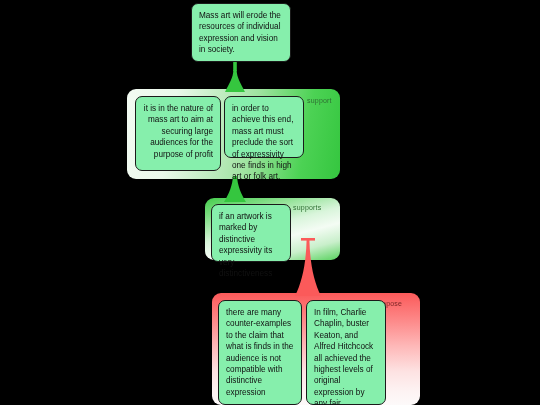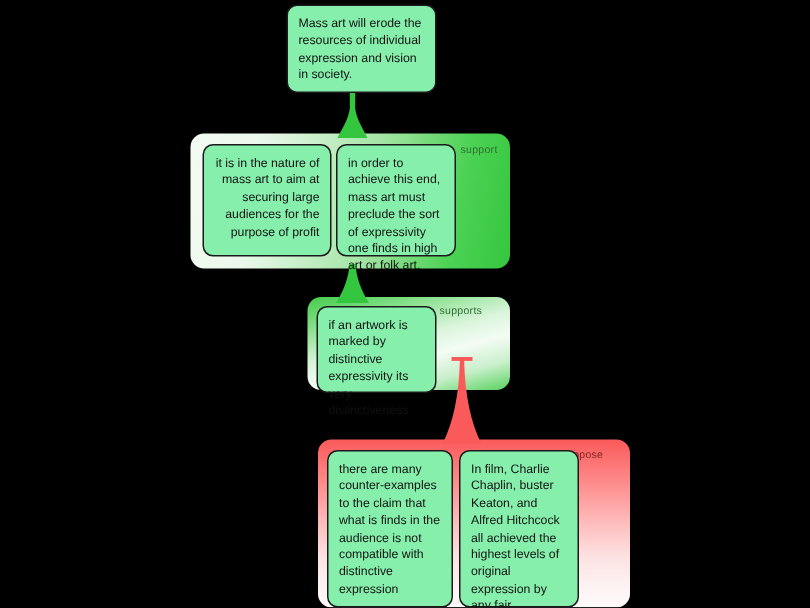--- a/index.html
+++ b/index.html
@@ -104,21 +104,21 @@
   </div>
 
   <div class="node" style="left:191px; top:3px; width:100px; height:59px;">
     <p>Mass art will erode the resources of individual expression and vision in society.</p>
   </div>
 
   <div class="node" style="left:135px; top:96px; width:86px; height:75px;text-align:right;">
     <p>it is in the nature of mass art to aim at securing large audiences for the purpose of profit</p>
   </div>
 
-  <div class="node" style="left:224px; top:96px; width:80px; height:75px;">
+  <div class="node" style="left:224px; top:96px; width:80px; height:62px;">
     <p>in order to achieve this end, mass art must preclude the sort of expressivity one finds in high art or folk art.</p>
   </div>
 
   <div class="node" style="left:211px; top:204px; width:80px; height:58px;">
     <p>if an artwork is marked by distinctive expressivity its very distinctiveness</p>
   </div>
 
   <div class="node" style="left:218px; top:300px; width:84px; height:105px;">
     <p>there are many counter-examples to the claim that what is finds in the audience is not compatible with distinctive expression</p>
   </div>

